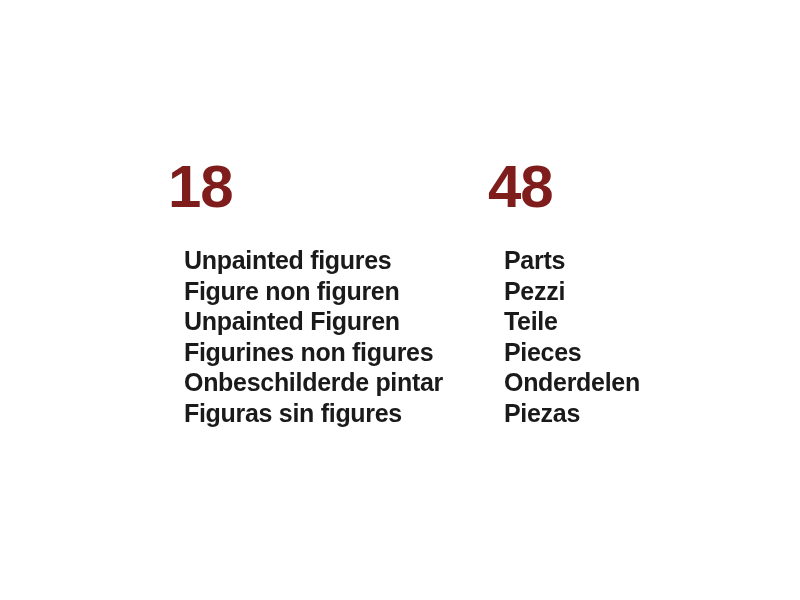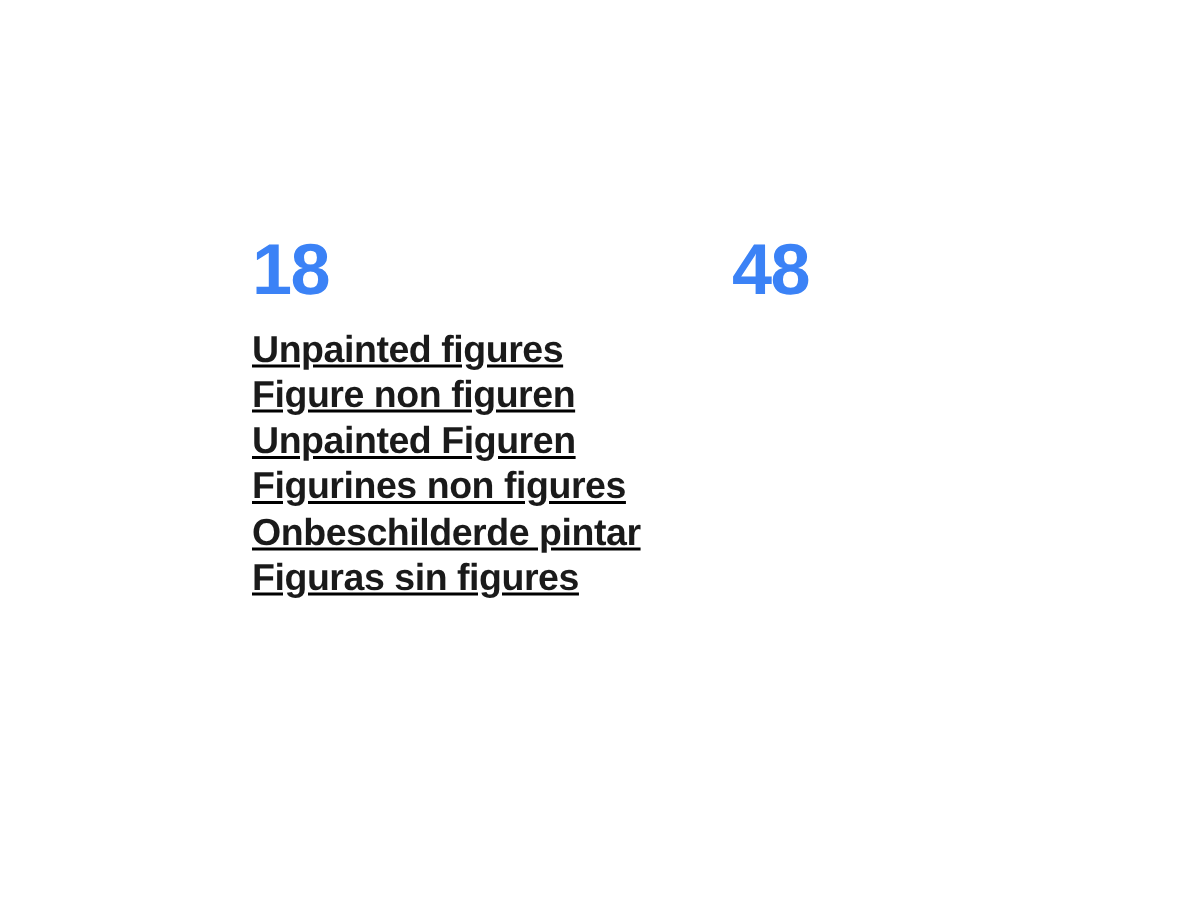--- a/index.html
+++ b/index.html
@@ -32,32 +32,31 @@
     display: flex;
     flex-direction: column;
     align-items: flex-start;
   }
   .col-unpainted { width: 320px; }
   .col-parts { width: 300px; }
 
   .count {
     font-family: "Liberation Sans", sans-serif;
     font-weight: bold;
-    font-size: 48px;
+    font-size: 60px;
     line-height: 0.95;
     letter-spacing: -1px;
-    color: #3b82f6;
+    color: #7f1d1d;
     margin: 0 0 14px 0;
     -webkit-font-smoothing: antialiased;
   }
   .label-list {
     list-style: none;
-    margin: 0;
+    margin: 16px;
     padding: 0;
-    text-decoration: underline;
   }
   .label-list li {
     font-family: "Liberation Sans", sans-serif;
     font-weight: bold;
     font-size: 25px;
     line-height: 1.22;
     letter-spacing: -0.3px;
     color: #1a1a1a;
     white-space: nowrap;
   }
@@ -75,16 +74,24 @@
         <li>Figure non figuren</li>
         <li>Unpainted Figuren</li>
         <li>Figurines non figures</li>
         <li>Onbeschilderde pintar</li>
         <li>Figuras sin figures</li>
       </ul>
     </div>
 
     <div class="column col-parts">
       <div class="count">48</div>
+      <ul class="label-list">
+        <li>Parts</li>
+        <li>Pezzi</li>
+        <li>Teile</li>
+        <li>Pieces</li>
+        <li>Onderdelen</li>
+        <li>Piezas</li>
+      </ul>
     </div>
 
   </div>
 </div>
 
 </body></html>

